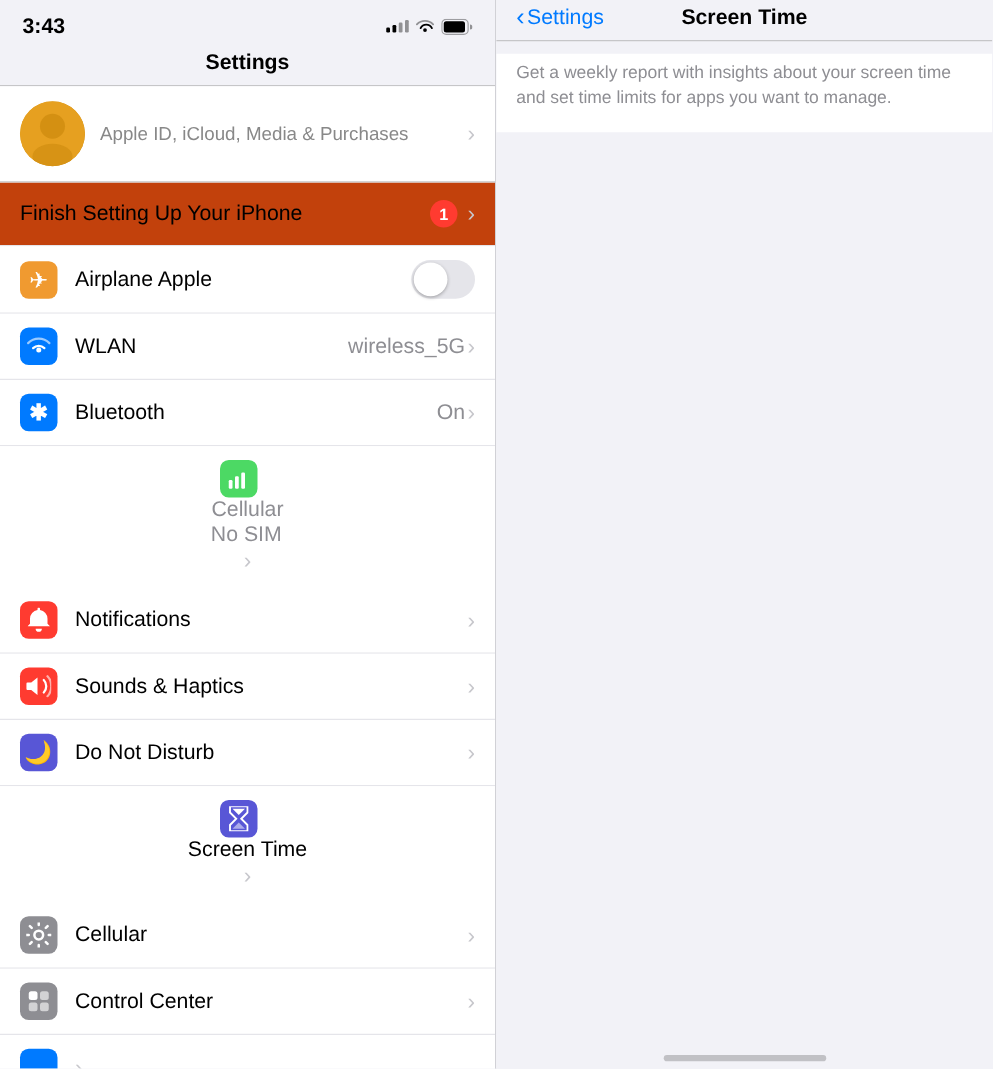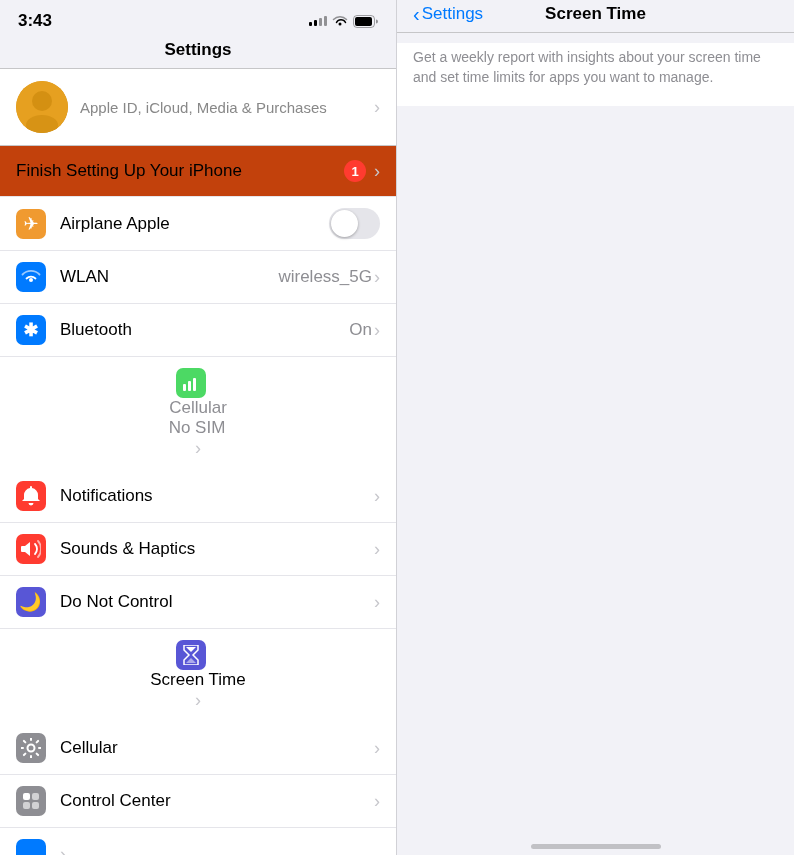--- a/index.html
+++ b/index.html
@@ -416,21 +416,21 @@
           </svg>
         </div>
         <span class="item-label">Sounds &amp; Haptics</span>
         <span class="item-chevron">›</span>
       </div>
 
       <div class="settings-item">
         <div class="item-icon" style="background:#5856d6;">
           <span style="color:#fff;font-size:18px;">🌙</span>
         </div>
-        <span class="item-label">Do Not Control</span>
+        <span class="item-label">Do Not Disturb</span>
         <span class="item-chevron">›</span>
       </div>
 
       <div class="settings-item">
         <div class="item-icon" style="background:#5856d6;">
           <svg width="16" height="20" viewBox="0 0 16 20">
             <path d="M1 0h14v5l-5 5 5 5v5H1v-5l5-5-5-5V0z" fill="none" stroke="#fff" stroke-width="1.5"></path>
             <path d="M3 2h10L8 7 3 2z" fill="#fff"></path>
             <path d="M3 18h10L8 13l-5 5z" fill="#fff" opacity="0.5"></path>
           </svg>

